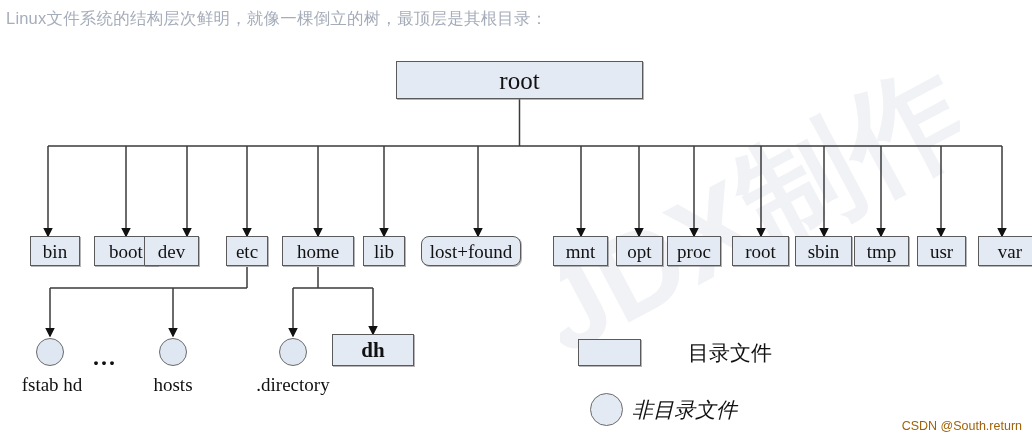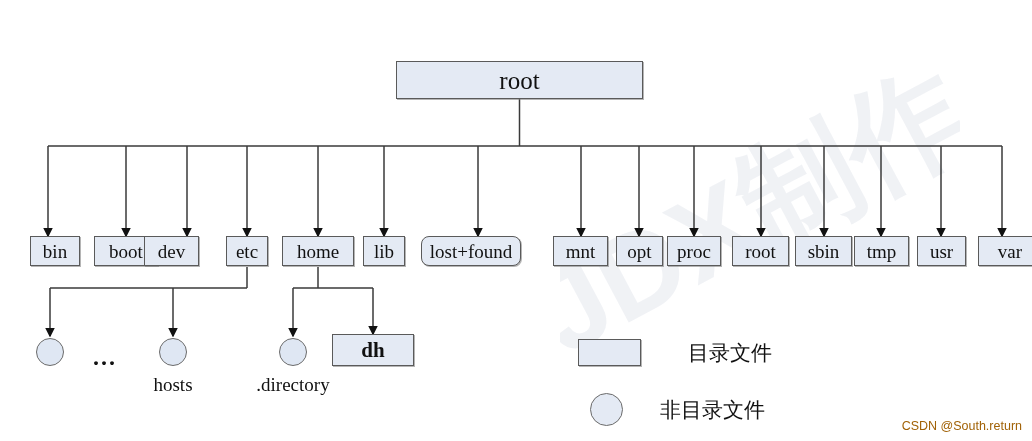--- a/index.html
+++ b/index.html
@@ -134,20 +134,21 @@
     color: #111111;
     white-space: nowrap;
     line-height: 1;
   }
 </style>
 </head>
 <body>
 
 <div id="page">
 
+  <div class="heading">Linux文件系统的结构层次鲜明，就像一棵倒立的树，最顶层是其根目录：</div>
 
   <svg class="wm-big" viewBox="0 0 400 380">
     <g transform="rotate(-28 200 190)" fill="#eef0f4">
       <text x="200" y="210" font-family="'Liberation Sans', sans-serif" font-size="118" font-weight="bold" text-anchor="middle">JDX制作</text>
     </g>
   </svg>
 
   <svg class="wires">
     <defs>
       <marker id="arrow" viewBox="0 0 10 10" refX="8.5" refY="5" markerWidth="6.5" markerHeight="6.5" orient="auto-start-reverse">
@@ -200,32 +201,33 @@
   <div class="node-box dir-box" style="left:553px; top:236px; width:55px;">mnt</div>
   <div class="node-box dir-box" style="left:616px; top:236px; width:47px;">opt</div>
   <div class="node-box dir-box" style="left:667px; top:236px; width:54px;">proc</div>
   <div class="node-box dir-box" style="left:732px; top:236px; width:57px;">root</div>
   <div class="node-box dir-box" style="left:795px; top:236px; width:57px;">sbin</div>
   <div class="node-box dir-box" style="left:854px; top:236px; width:55px;">tmp</div>
   <div class="node-box dir-box" style="left:917px; top:236px; width:49px;">usr</div>
   <div class="node-box dir-box" style="left:978px; top:236px; width:64px;">var</div>
 
   <div class="node-circle" style="left:36px; top:338px;"></div>
+  <div class="leaf-label" style="left:0px; top:375px; width:104px;">fstab hd</div>
 
   <div class="ellipsis-dots" style="left:93px; top:345px;">...</div>
 
   <div class="node-circle" style="left:159px; top:338px;"></div>
   <div class="leaf-label" style="left:131px; top:375px; width:84px;">hosts</div>
 
   <div class="node-circle" style="left:279px; top:338px;"></div>
   <div class="leaf-label" style="left:228px; top:375px; width:130px;">.directory</div>
 
   <div class="node-box dh-box" style="left:332px; top:334px; width:82px; height:32px;font-weight:bold;">dh</div>
 
   <div class="legend-box" style="left:578px; top:339px; width:63px; height:27px;"></div>
   <div class="legend-label" style="left:688px; top:343px;">目录文件</div>
 
   <div class="legend-circle" style="left:590px; top:393px; width:33px; height:33px;"></div>
-  <div class="legend-label" style="left:660px; top:400px;">非目录文件</div>
+  <div class="legend-label" style="left:632px; top:400px;font-style:italic;">非目录文件</div>
 
   <div class="wm-credit">CSDN @South.return</div>
 
 </div>
 
 </body></html>

